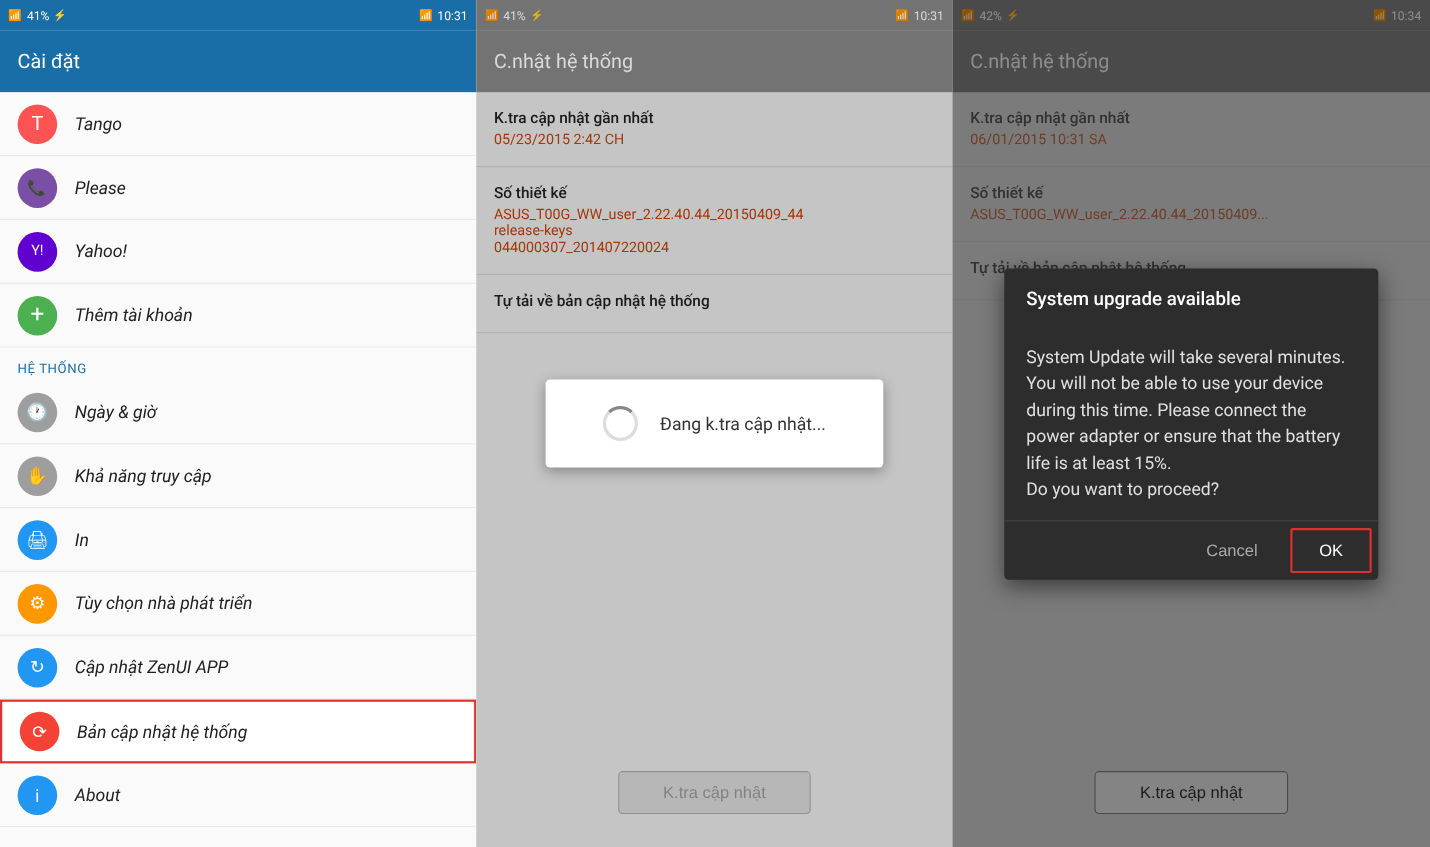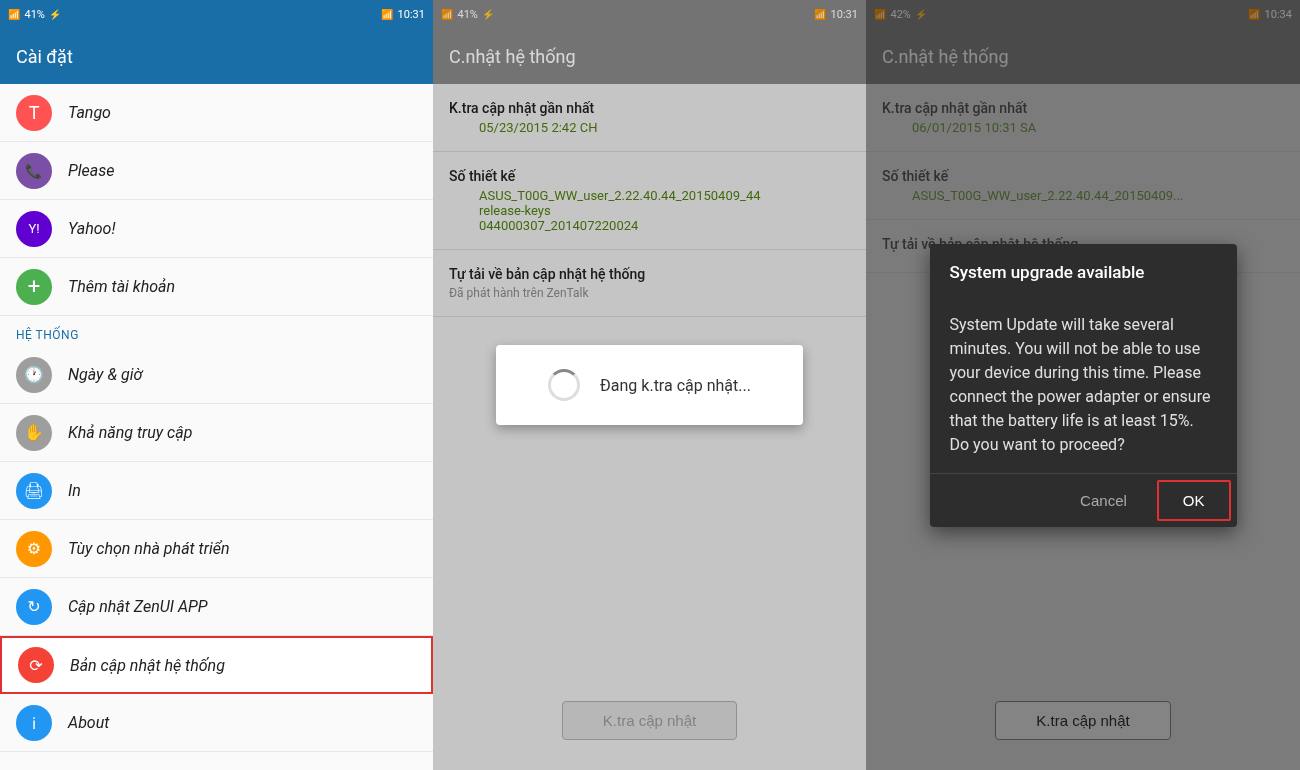--- a/index.html
+++ b/index.html
@@ -151,22 +151,21 @@
 
     .update-label {
       font-size: 14px;
       color: #212121;
       font-weight: 500;
       margin-bottom: 4px;
     }
 
     .update-value {
       font-size: 13px;
-      color: #4d7c0f;
-      margin-left: 30px;
+      color: #c2410c;
     }
 
     .update-section-auto {
       padding: 16px;
       border-bottom: 1px solid #d0d0d0;
     }
 
     .auto-label {
       font-size: 14px;
       color: #212121;
@@ -272,21 +271,21 @@
       background: rgba(0,0,0,0.45);
       display: flex;
       align-items: center;
       justify-content: center;
       z-index: 10;
     }
 
     .dialog-box {
       background: #2d2d2d;
       border-radius: 4px;
-      width: 307px;
+      width: 340px;
       padding: 0;
       box-shadow: 0 6px 20px rgba(0,0,0,0.5);
     }
 
     .dialog-title {
       font-size: 17px;
       font-weight: 500;
       color: white;
       padding: 18px 20px 10px;
     }
@@ -451,21 +450,20 @@
 
     <div class="update-section">
       <div class="update-label">Số thiết kế</div>
       <div class="update-value" style="white-space: pre-line;">ASUS_T00G_WW_user_2.22.40.44_20150409_44
 release-keys
 044000307_201407220024</div>
     </div>
 
     <div class="update-section-auto">
       <div class="auto-label">Tự tải về bản cập nhật hệ thống</div>
-      <div class="auto-value">Đã phát hành trên ZenTalk</div>
     </div>
   </div>
 
   <div class="check-button-area">
     <button class="check-button">K.tra cập nhật</button>
   </div>
 
   <div class="loading-overlay">
     <div class="loading-dialog">
       <div class="spinner"></div>

